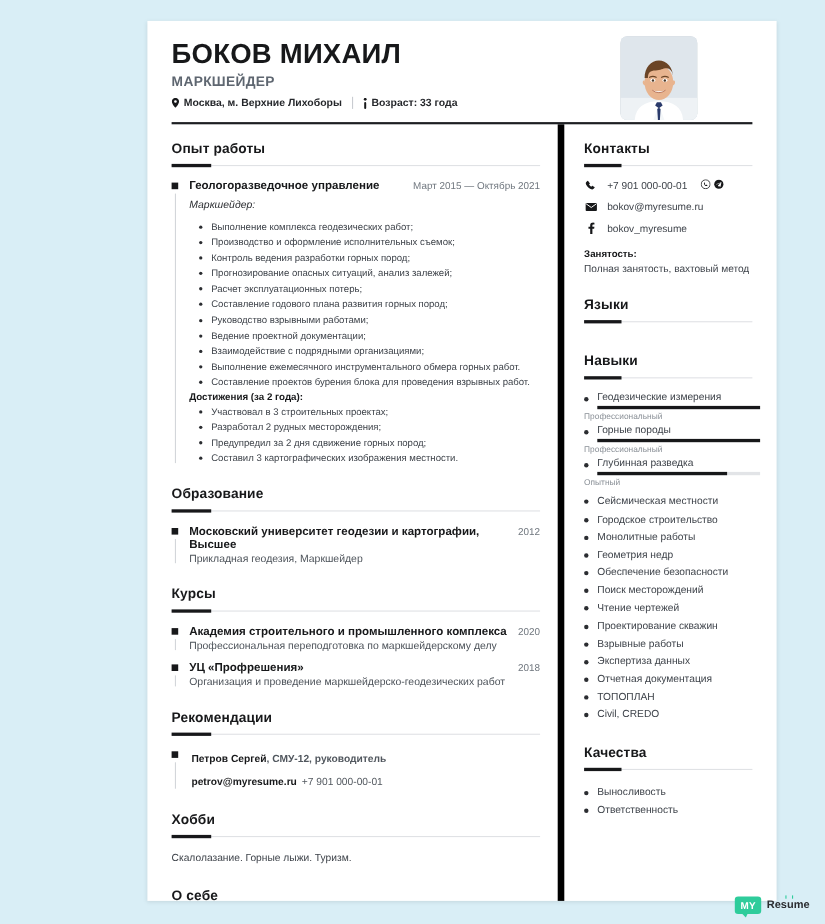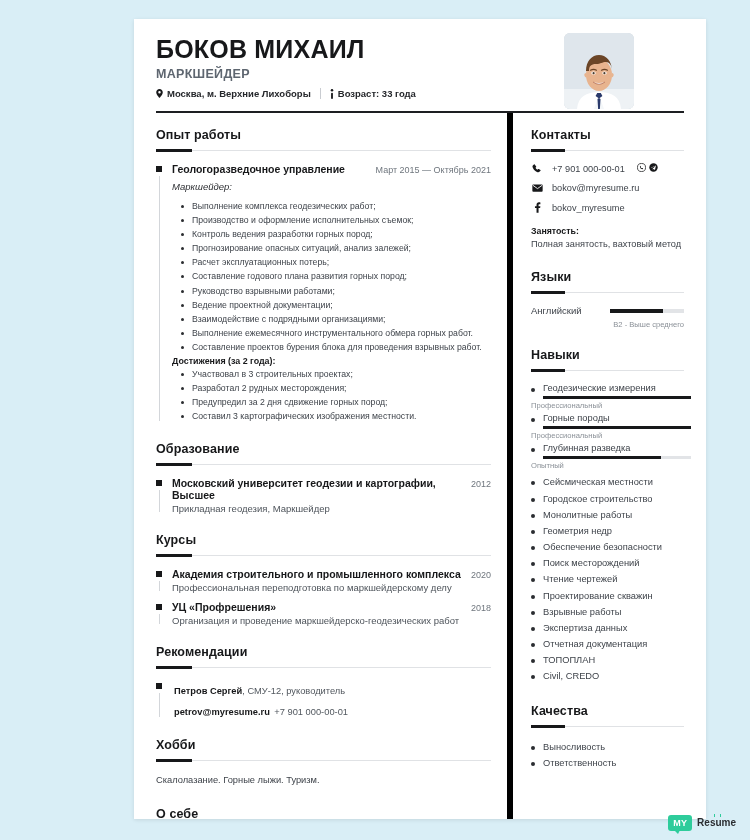--- a/index.html
+++ b/index.html
@@ -171,21 +171,21 @@
     background: #2b2d31;
   }
   .achv-title {
     margin-top: 2px;
     font-size: 8.9px;
     font-weight: bold;
     color: #17181a;
   }
   
   .rec-name { font-size: 9.3px; font-weight: bold; color: #17181a; }
-  .rec-rest { font-size: 9.3px; color: #51575e; font-weight: normal; }
+  .rec-rest { font-size: 9.3px; color: #51575e; font-weight: bold; }
   .rec-mail { font-size: 9.3px; font-weight: bold; color: #17181a; }
   .rec-phone { font-size: 9.3px; color: #51575e; font-weight: normal; }
   .rec-line2 { margin-top: 3px; }
   .plain-text {
     font-size: 9.3px;
     color: #3e434a;
     line-height: 1.62;
   }
   
   .contact-row {
@@ -534,29 +534,20 @@
           <div class="field-label">Занятость:</div>
           <div class="field-value">Полная занятость, вахтовый метод</div>
         </div>
       </div>
 
       <div class="gap-md"></div>
 
       <div class="sec">
         <div class="sec-title">Языки</div>
         <div class="sec-rule"></div>
-        <div>
-          <div class="lang-row">
-            <span class="lang-name">Английский</span>
-            <span class="bar-track">
-              <span class="bar-fill" id="lang0-fill" style="display:block;width:72%"></span>
-            </span>
-          </div>
-          <div class="bar-caption">B2 - Выше среднего</div>
-        </div>
       </div>
 
       <div class="gap-md"></div>
 
       <div class="sec">
         <div class="sec-title">Навыки</div>
         <div class="sec-rule"></div>
 
         <div class="skill-item">
           <div class="skill-name">Геодезические измерения</div>

